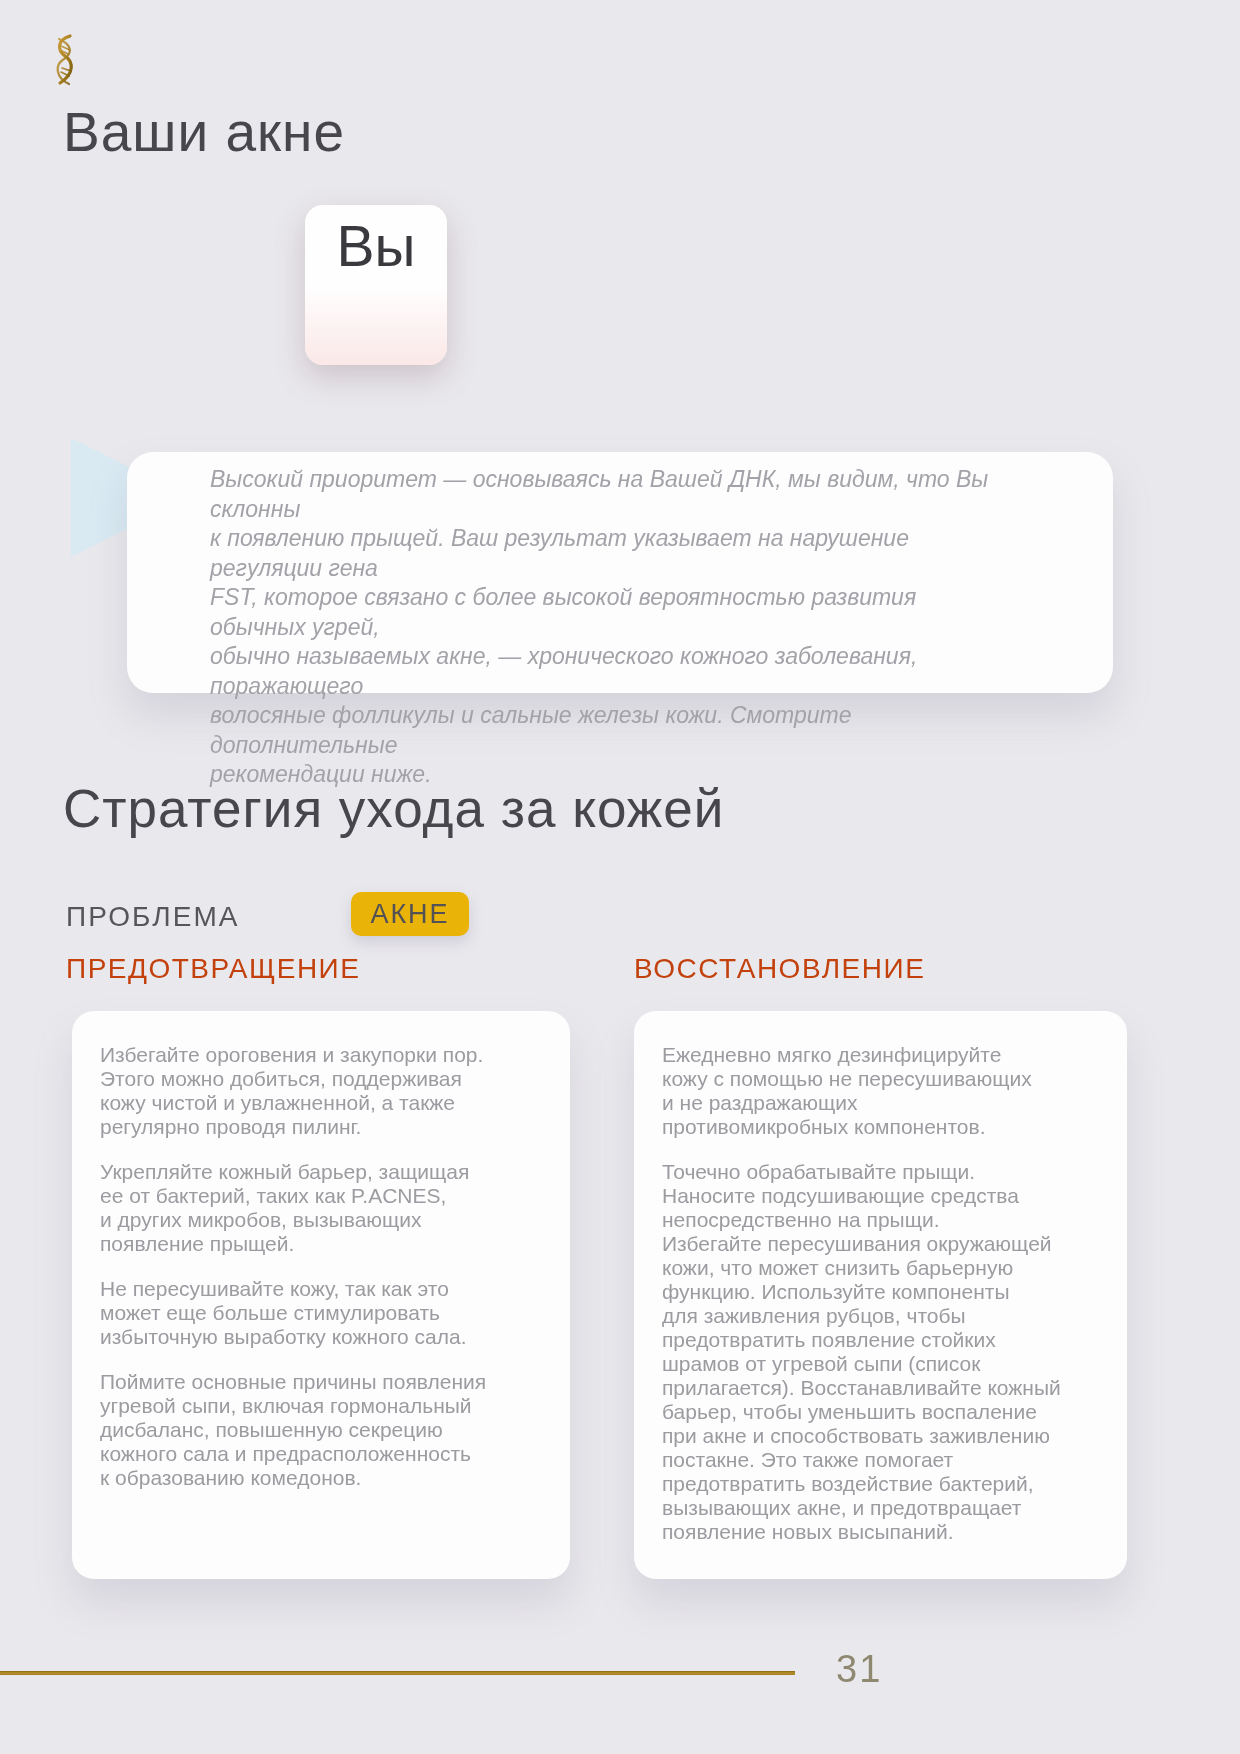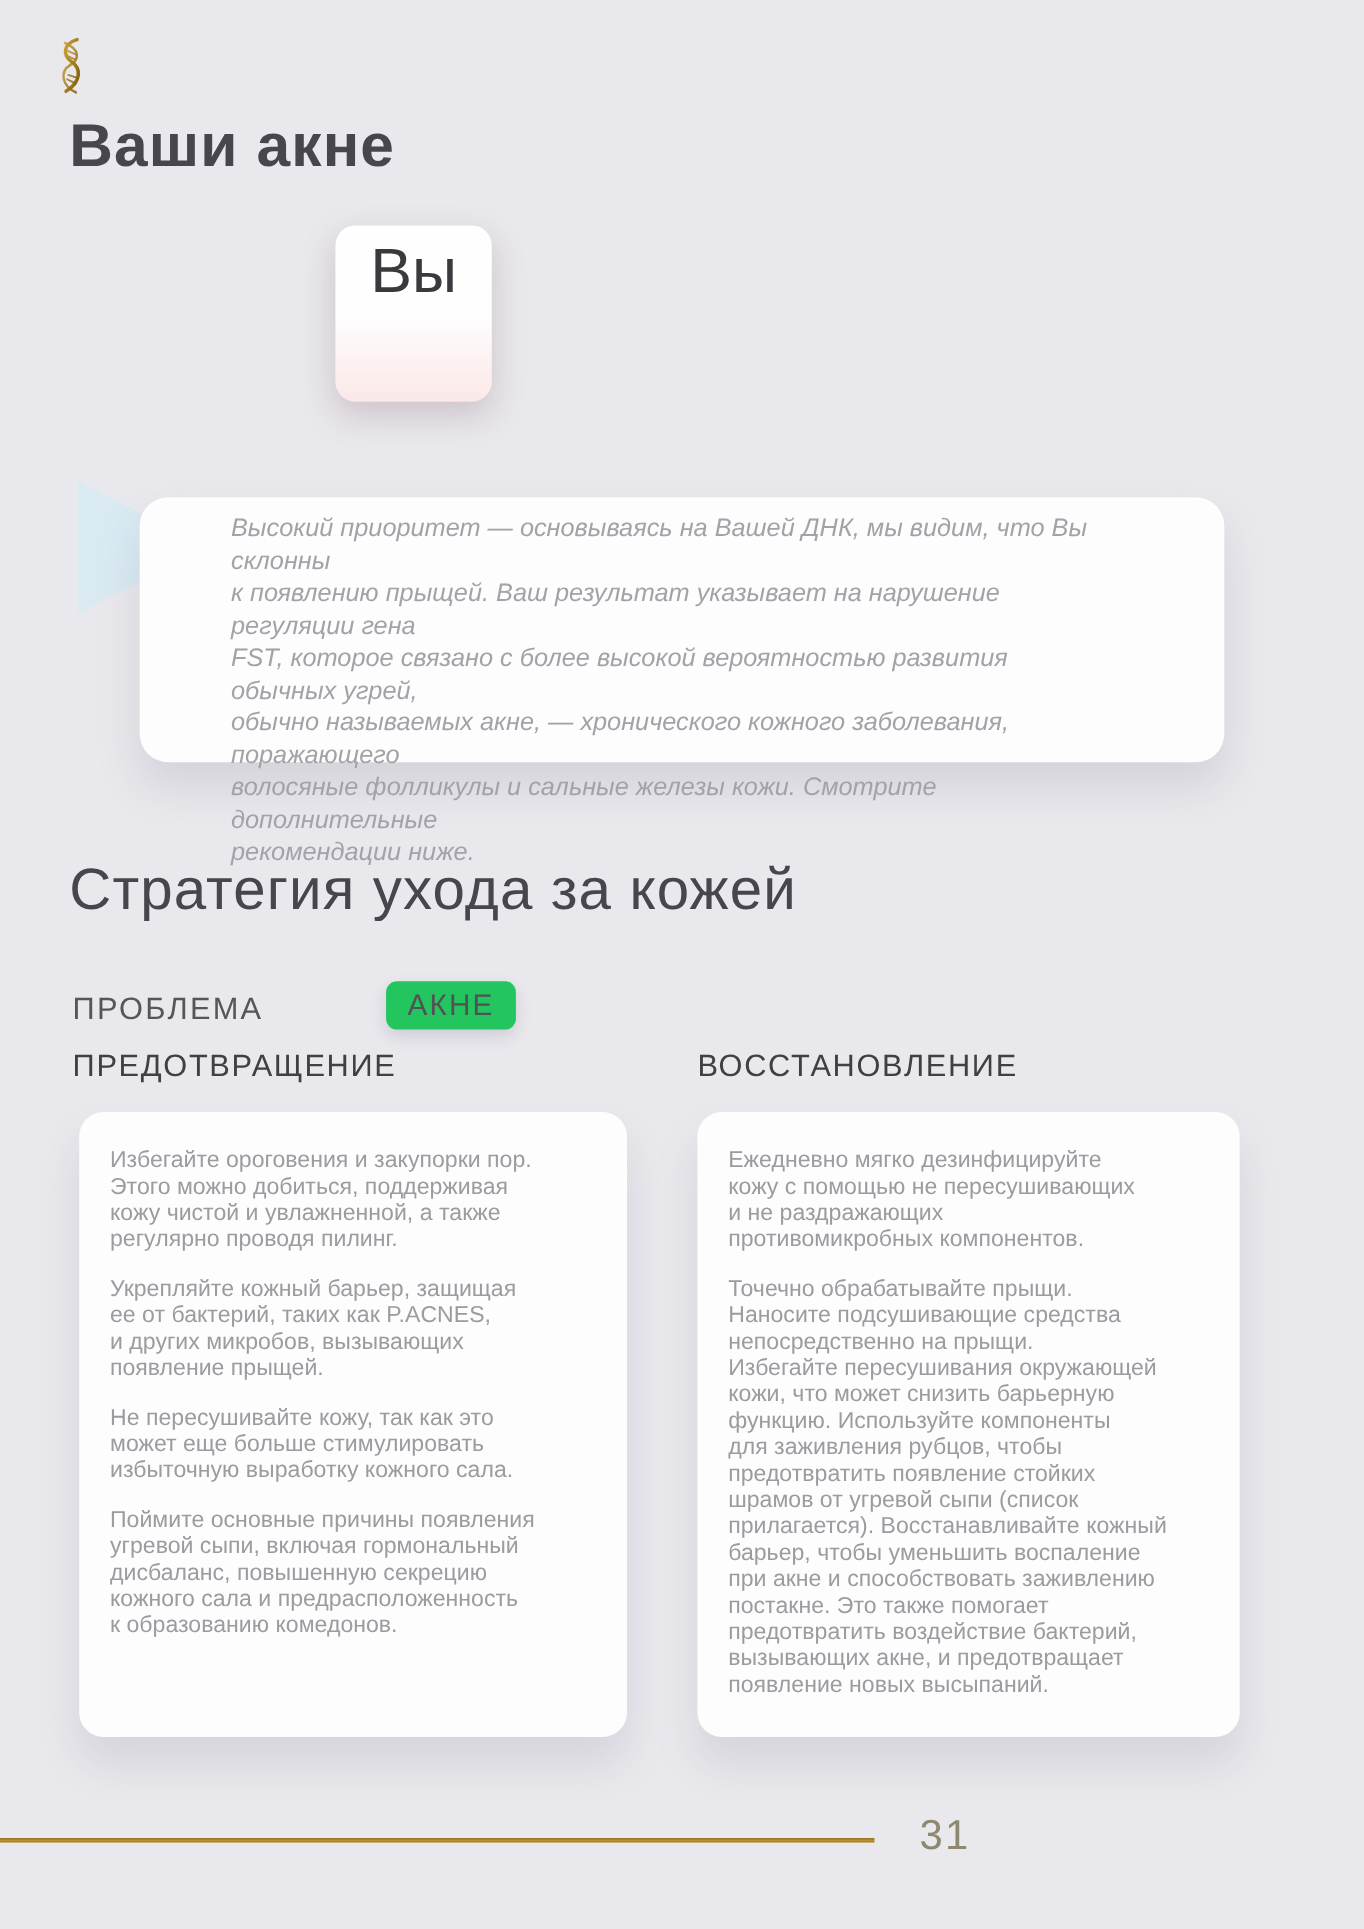--- a/index.html
+++ b/index.html
@@ -3,21 +3,21 @@
 <meta charset="utf-8">
 <style>
   html,body{margin:0;padding:0;}
   body{font-family:"Liberation Sans", sans-serif;background:#d4d3d8;}
   #page{position:relative;width:1240px;height:1754px;background:#e9e8ec;overflow:hidden;margin:0 auto;}
 
   
   .logo{position:absolute;left:50px;top:33px;width:30px;height:54px;}
 
   
-  .h-main{position:absolute;left:63px;top:100px;font-size:55px;font-weight:700;
+  .h-main{position:absolute;left:63px;top:100px;font-size:55px;font-weight:400;
           color:#47464c;letter-spacing:1px;white-space:nowrap;}
   .h-strategy{position:absolute;left:63px;top:778px;font-size:53px;font-weight:400;
           color:#47464c;letter-spacing:1px;white-space:nowrap;}
 
   
   .bar{position:absolute;left:0;top:290px;width:1099px;height:75px;
        border-radius:0 26px 26px 0;
        background:linear-gradient(90deg,#ef4b4b 0%,#ef4b4b 18%,#f58888 26%,#fdeaea 33%,
                   #ffffff 40%,#ffffff 48%,#e7f3e4 56%,#a6d19e 66%,#63aa59 75%,#55a24c 82%,#55a24c 100%);
        box-shadow:0 14px 26px rgba(150,110,120,0.28);}
@@ -39,25 +39,25 @@
 
   
   .note-card{position:absolute;left:127px;top:452px;width:986px;height:241px;border-radius:26px;
        background:#fdfdfe;box-shadow:0 22px 38px rgba(140,135,160,0.22);z-index:2;font-style:italic;}
   .note-card p{position:absolute;left:83px;top:13px;width:800px;margin:0;
        font-size:23px;line-height:29.5px;color:#a2a2a8;white-space:pre-line;}
 
   
   .problem-label{position:absolute;left:66px;top:901px;font-size:28px;letter-spacing:2px;color:#55555a;}
   .problem-chip{position:absolute;left:351px;top:892px;width:118px;height:44px;border-radius:10px;
-       background:#22c55e;box-shadow:0 6px 14px rgba(140,135,160,0.28);
+       background:#eab308;box-shadow:0 6px 14px rgba(140,135,160,0.28);
        text-align:center;line-height:44px;font-size:27px;letter-spacing:2px;color:#515156;}
 
   
-  .col-header{position:absolute;top:953px;font-size:28px;letter-spacing:1.5px;color:#404040;white-space:nowrap;}
+  .col-header{position:absolute;top:953px;font-size:28px;letter-spacing:1.5px;color:#c2410c;white-space:nowrap;}
   .col-header.left{left:66px;}
   .col-header.right{left:634px;}
 
   
   .care-card{position:absolute;top:1011px;height:568px;border-radius:22px;background:#fdfdfe;
        box-shadow:0 24px 38px rgba(140,135,160,0.20);box-sizing:border-box;padding:32px 30px 0 28px;}
   .care-card.left{left:72px;width:498px;}
   .care-card.right{left:634px;width:493px;}
   .care-card p{margin:0 0 21px 0;font-size:21px;line-height:24px;color:#9b9ba0;white-space:pre-line;}
 

